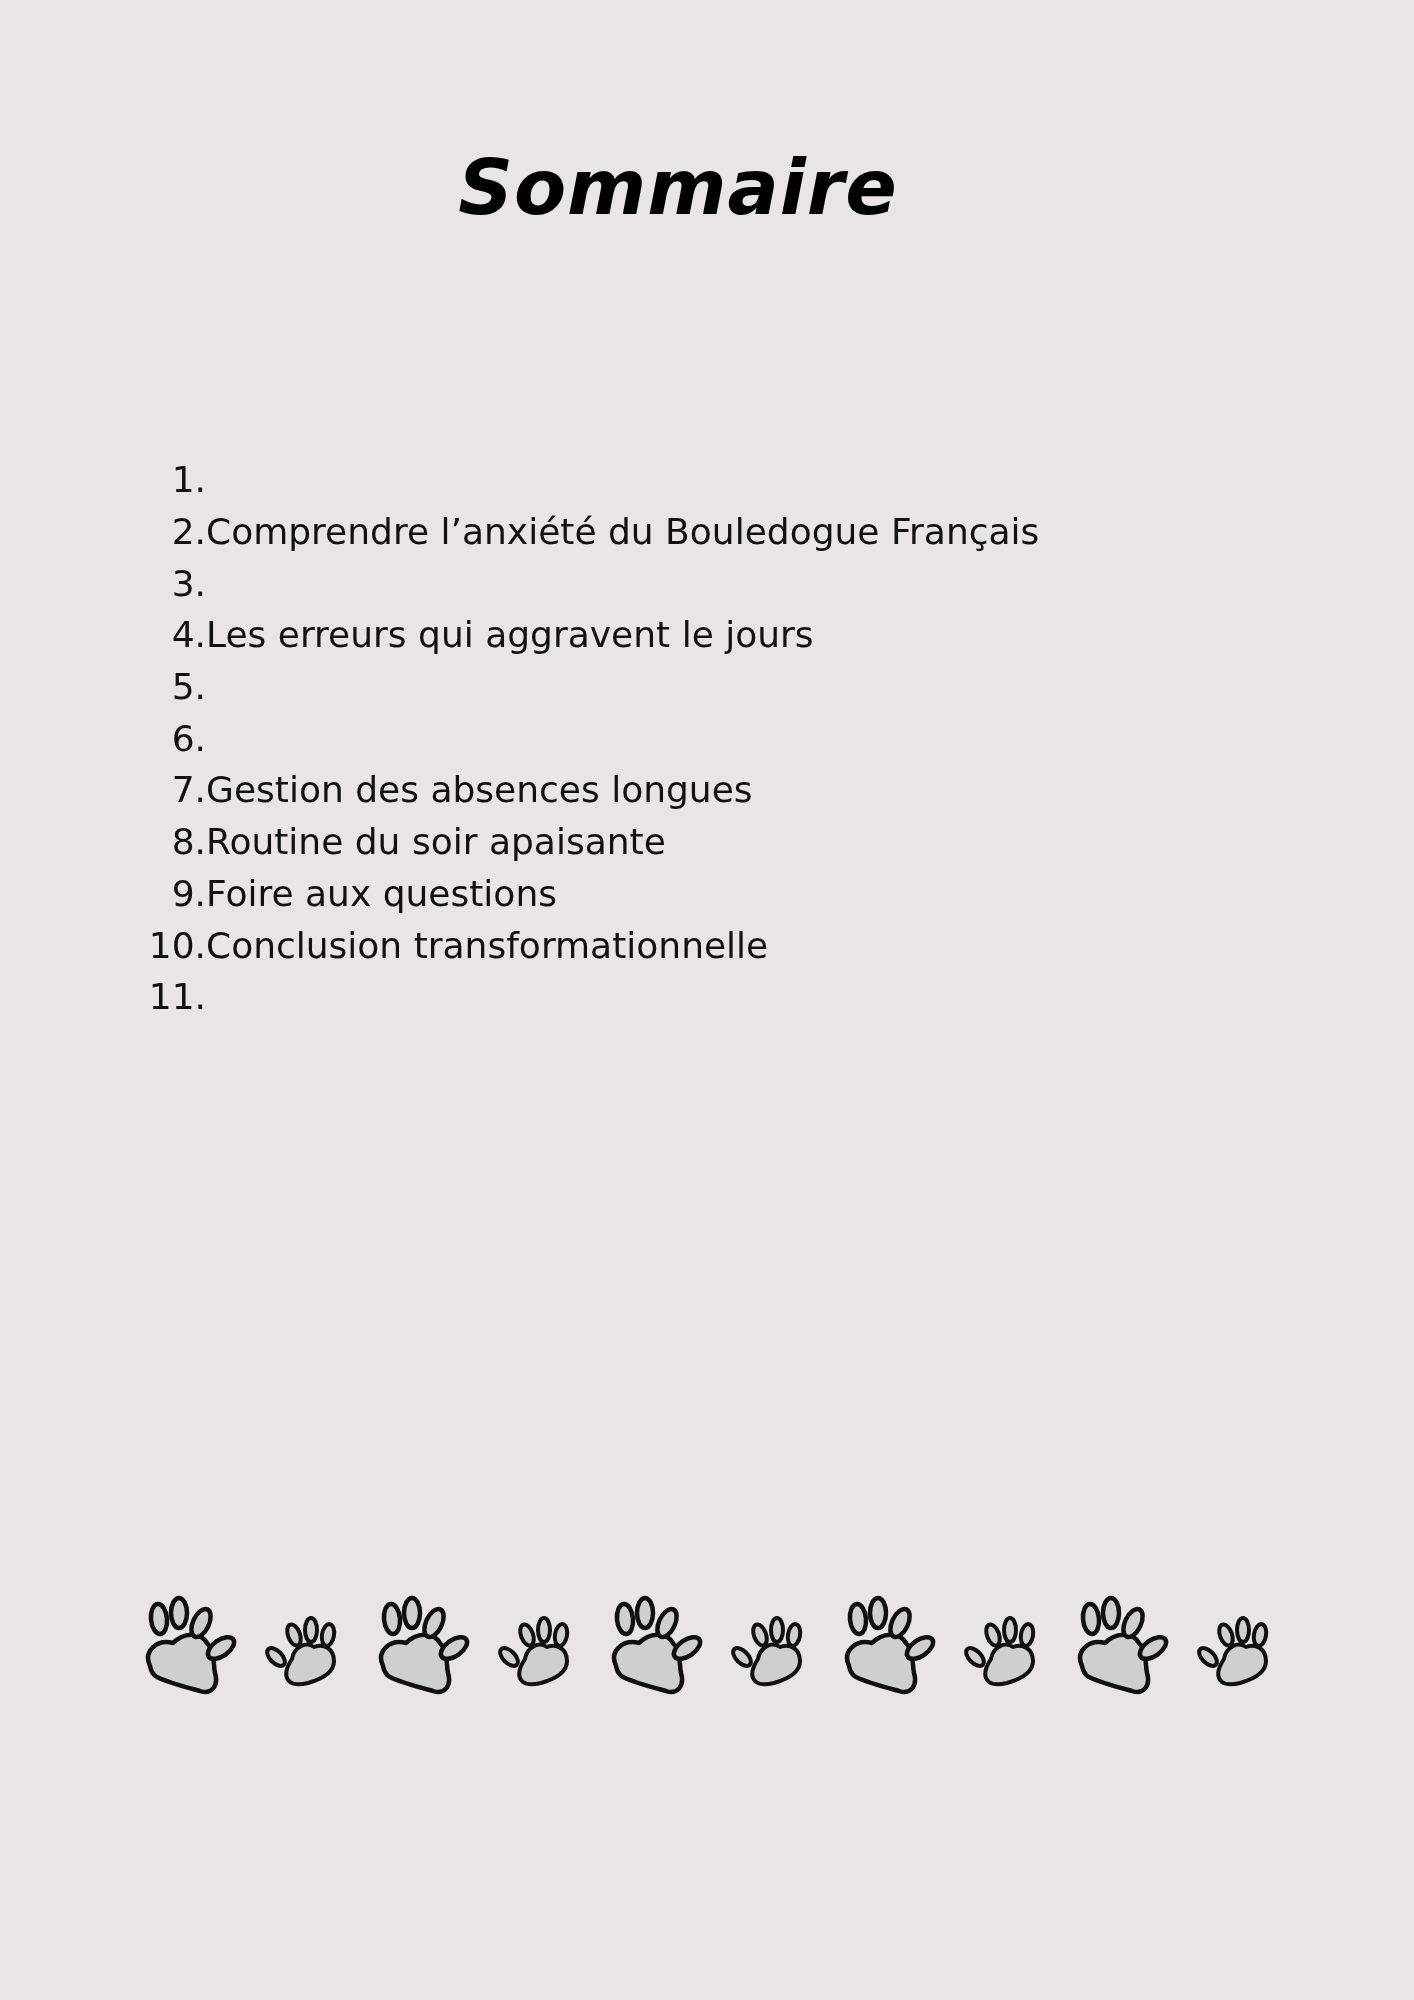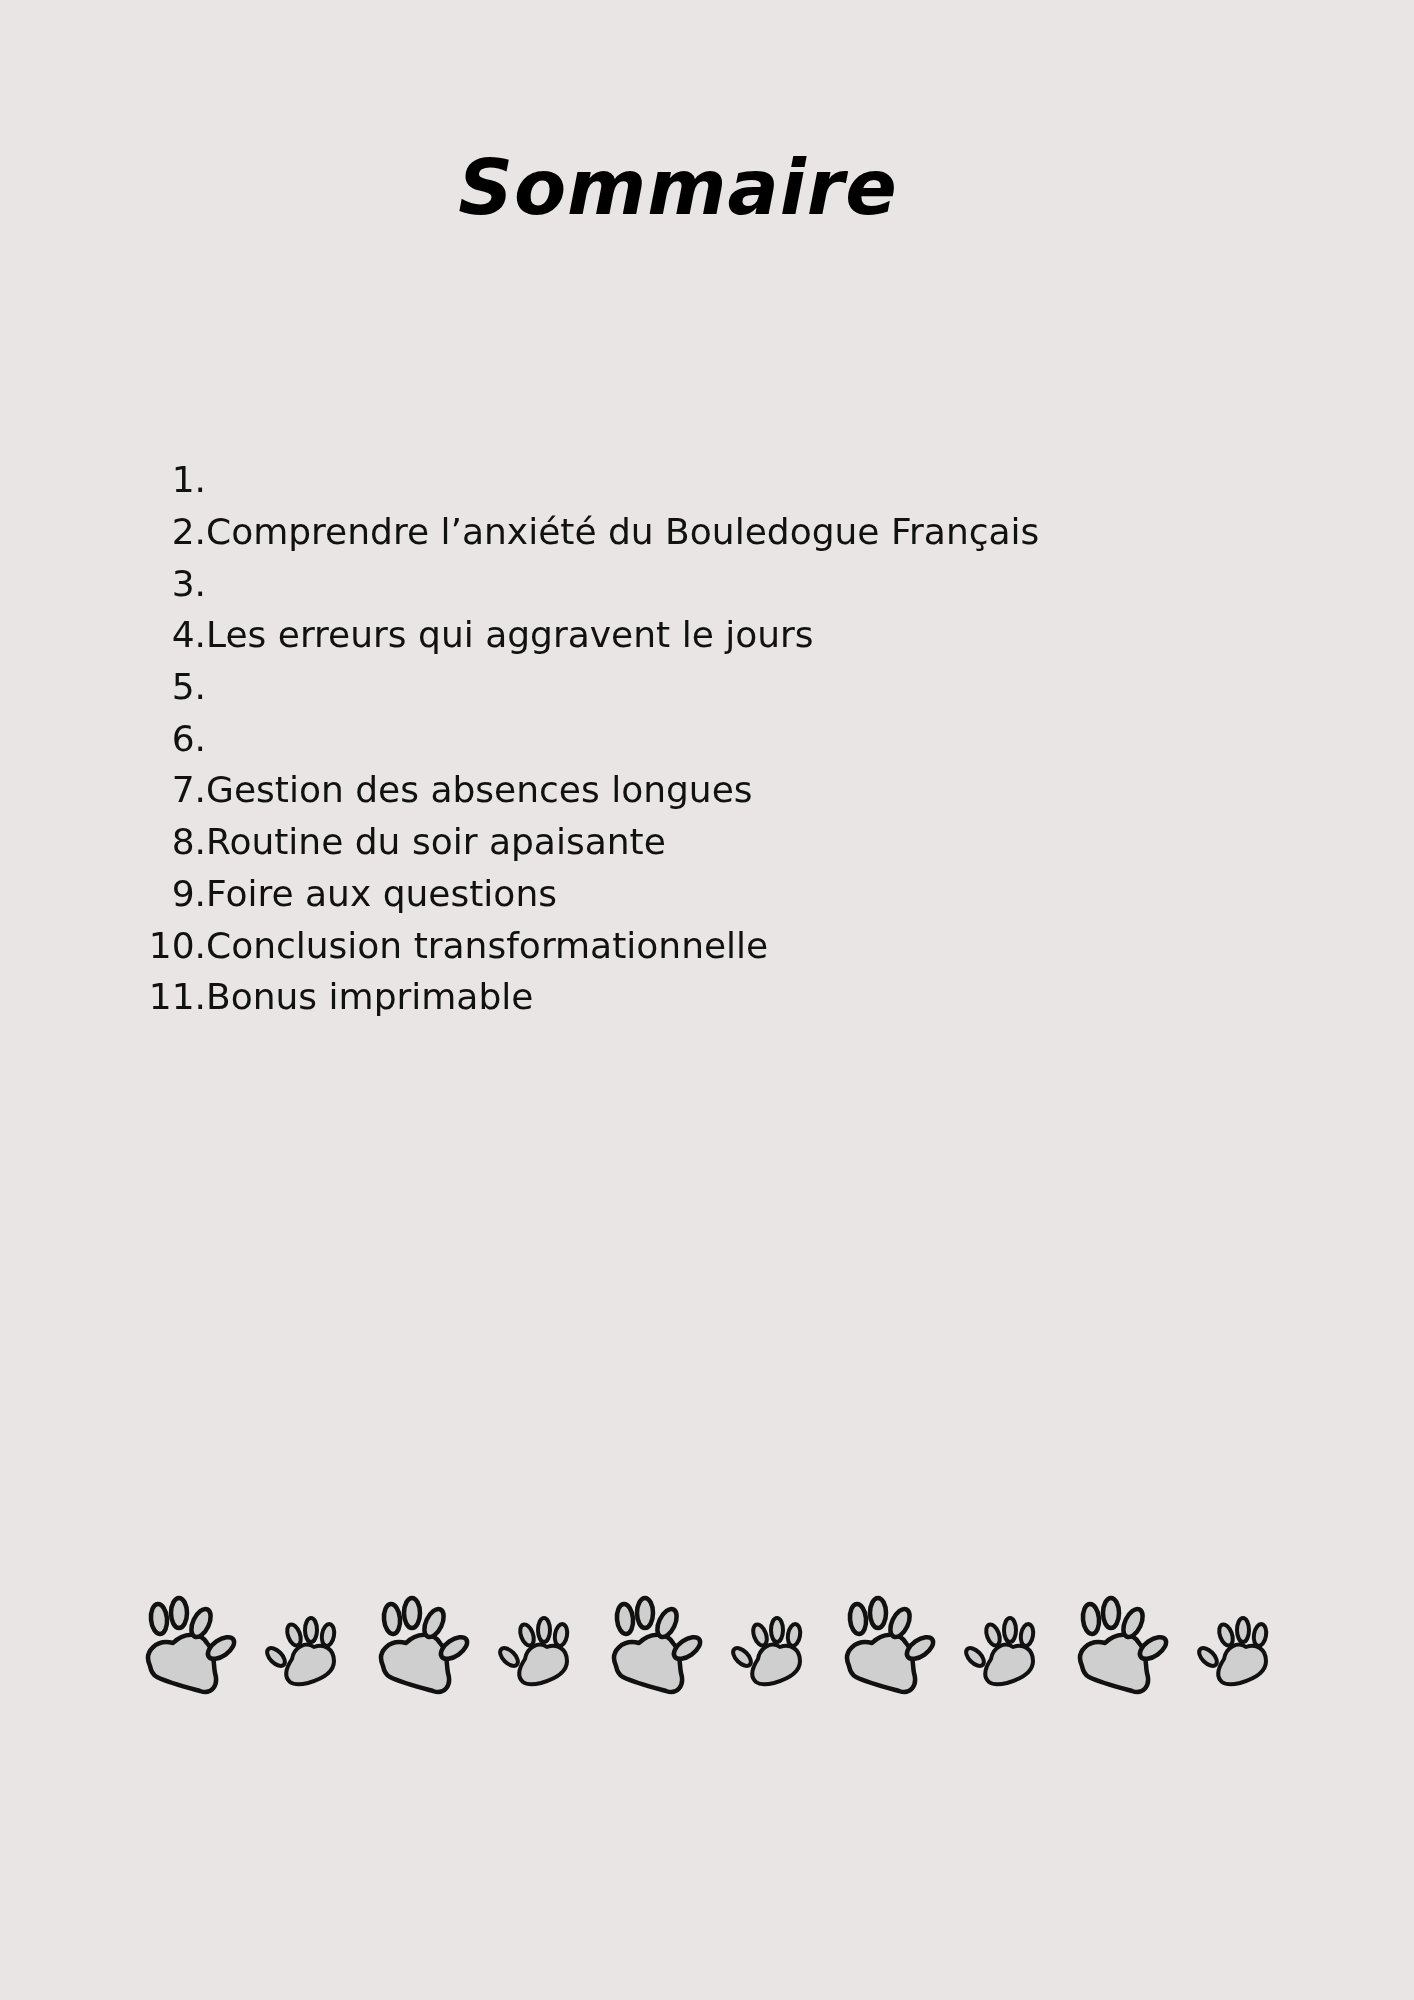--- a/index.html
+++ b/index.html
@@ -62,21 +62,20 @@
   <li>
       <span class="num">9.</span>
       <span class="label">Foire aux questions</span>
     </li>
   <li>
       <span class="num">10.</span>
       <span class="label">Conclusion transformationnelle</span>
     </li>
   <li>
       <span class="num">11.</span>
-      <span class="label">Bonus imprimable</span>
     </li>
 </ol>
 
 <div class="paws">
   <svg width="1414" height="110" viewBox="0 0 1414 110">
     <defs>
       <g id="pawLarge" fill="#CFCFCF" stroke="#111" stroke-width="4.5" stroke-linejoin="round">
 
         <path d="M5,75 C-2,60 12,48 28,52 C38,42 55,40 62,52 C70,60 68,72 70,82 C74,95 66,104 55,100 C40,96 24,92 12,86 C8,84 6,80 5,75 Z"></path>
 

